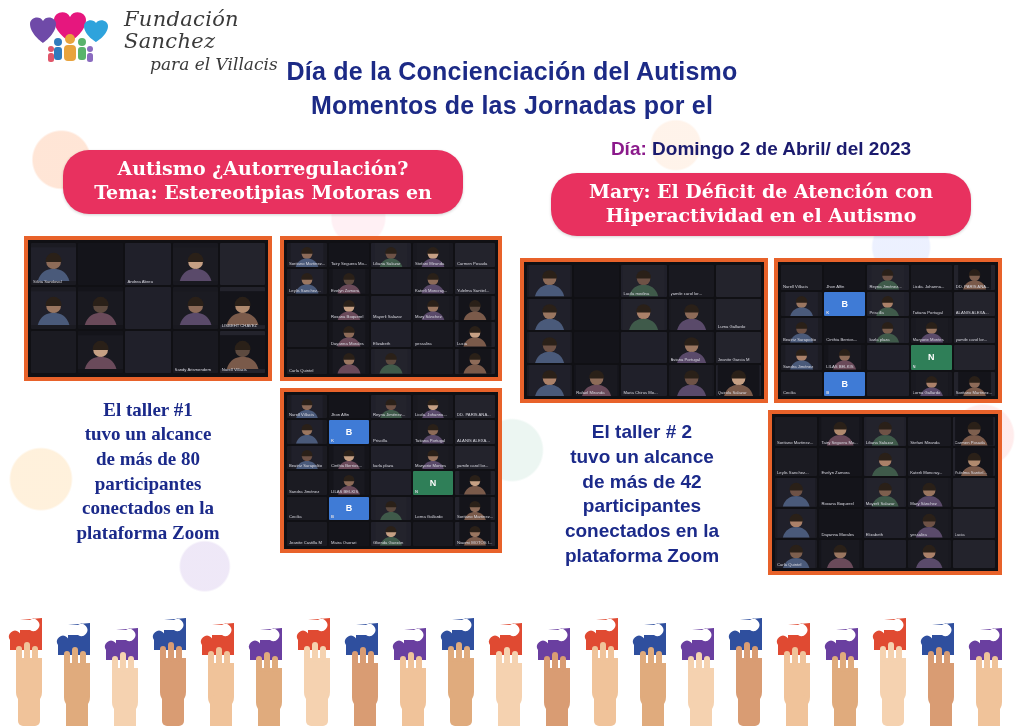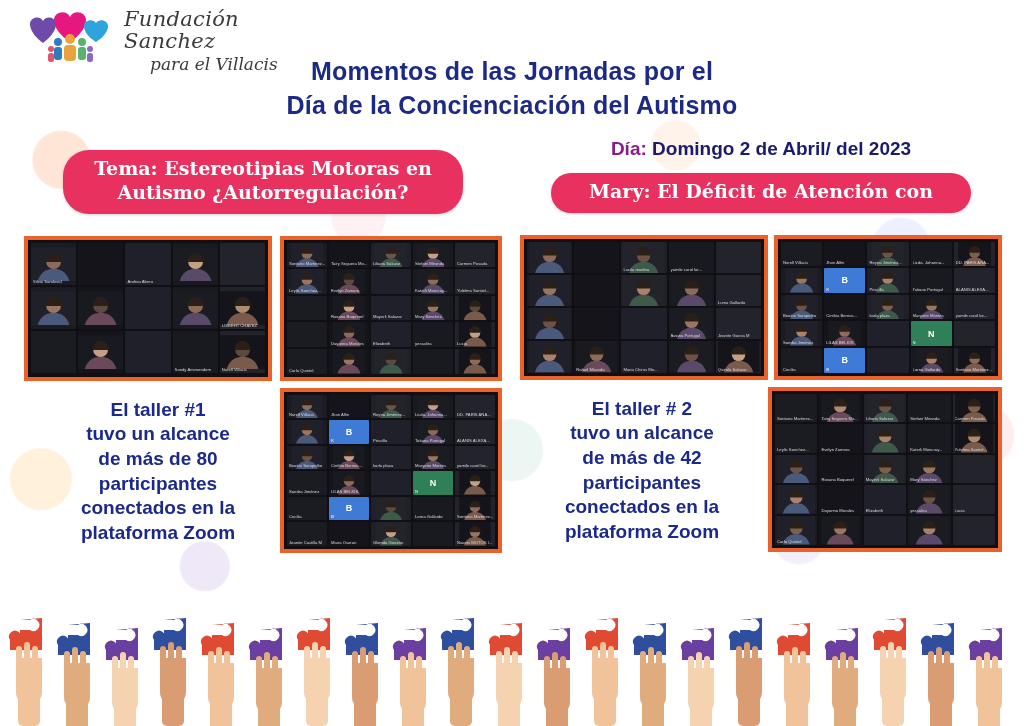--- a/index.html
+++ b/index.html
@@ -194,28 +194,28 @@
       <circle cx="66" cy="41" r="3" fill="#8a6bbf"></circle>
       <rect x="63" y="45" width="6" height="9" rx="2.5" fill="#8a6bbf"></rect>
     </svg>
     <div class="logo-text">
       <div class="logo-line1">Fundación Sanchez</div>
       <div class="logo-line2">para el Villacis</div>
     </div>
   </div>
 
   <div class="title">
+    <div>Día de la Concienciación del Autismo</div>
     <div>Momentos de las Jornadas por el</div>
-    <div>Día de la Concienciación del Autismo</div>
   </div>
 
   <div class="col-left">
     <div class="theme-banner">
+      <div>Autismo ¿Autorregulación?</div>
       <div>Tema: Estereotipias Motoras en</div>
-      <div>Autismo ¿Autorregulación?</div>
     </div>
 
     <div class="screens">
 
       <div class="shot" style="left:6px; top:8px; width:248px; height:145px;">
         <div class="grid" id="gridA" style="grid-template-columns:repeat(5,1fr); grid-template-rows:repeat(3,1fr);">
             <div class="tile photo" style="background: rgb(27, 27, 34);"><svg viewBox="0 0 40 30" style="width:100%;height:100%">
                 <rect width="40" height="30" fill="#20202a"></rect>
                 <circle cx="20" cy="13" r="6.5" fill="#8d6b58"></circle>
                 <path d="M20 5 a7 7 0 0 1 7 7 v1 h-14 v-1 a7 7 0 0 1 7 -7z" fill="#2a2018"></path>
@@ -511,36 +511,37 @@
             <div class="tile" style="background: rgb(25, 25, 32);"></div>
             <div class="tile photo" style="background: rgb(35, 35, 44);"><svg viewBox="0 0 40 30" style="width:100%;height:100%">
                 <rect width="40" height="30" fill="#14141a"></rect>
                 <circle cx="20" cy="13" r="6.5" fill="#9a7660"></circle>
                 <path d="M20 5 a7 7 0 0 1 7 7 v1 h-14 v-1 a7 7 0 0 1 7 -7z" fill="#2a2018"></path>
                 <path d="M6 30 c2-8 8-11 14-11 s12 3 14 11 z" fill="#7a5a4a"></path>
               </svg><span class="nm">Niaomi  MOTOS I...</span></div>
           </div>
       </div>
 
-      <div class="caption" style="left:20px; top:170px; width:240px; white-space:pre-line;">El taller #1
+      <div class="caption" style="left:10px; top:170px; width:240px; white-space:pre-line;font-family:Liberation Serif, serif;">El taller #1
 tuvo un alcance
 de más de 80
 participantes
 conectados en la
 plataforma Zoom</div>
     </div>
   </div>
 
   <div class="col-right">
     <div class="day-line">
       <span class="day-label">Día:</span>
       <span class="day-value">Domingo 2 de Abril/ del 2023</span>
     </div>
     <div class="theme-banner wide">
       <div>Mary: El Déficit de Atención con</div>
+      <div>Hiperactividad en el Autismo</div>
     </div>
 
     <div class="screens">
 
       <div class="shot" style="left:4px; top:8px; width:248px; height:145px;">
         <div class="grid" id="gridD" style="grid-template-columns:repeat(5,1fr); grid-template-rows:repeat(4,1fr);">
             <div class="tile photo" style="background: rgb(27, 27, 34);"><svg viewBox="0 0 40 30" style="width:100%;height:100%">
                 <rect width="40" height="30" fill="#20202a"></rect>
                 <circle cx="20" cy="13" r="6.5" fill="#8d6b58"></circle>
                 <path d="M20 5 a7 7 0 0 1 7 7 v1 h-14 v-1 a7 7 0 0 1 7 -7z" fill="#2a2018"></path>

